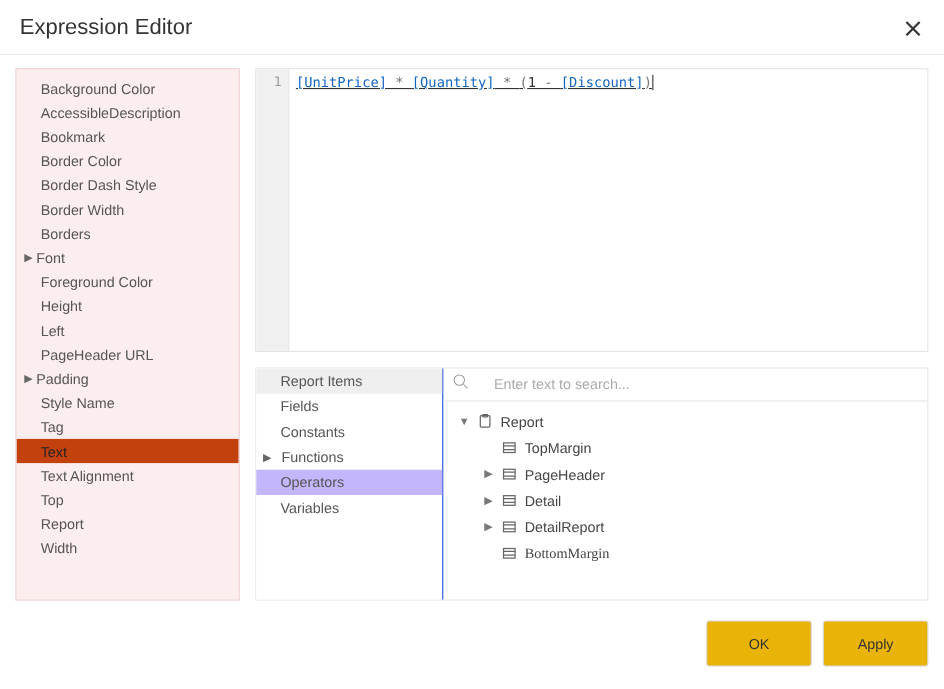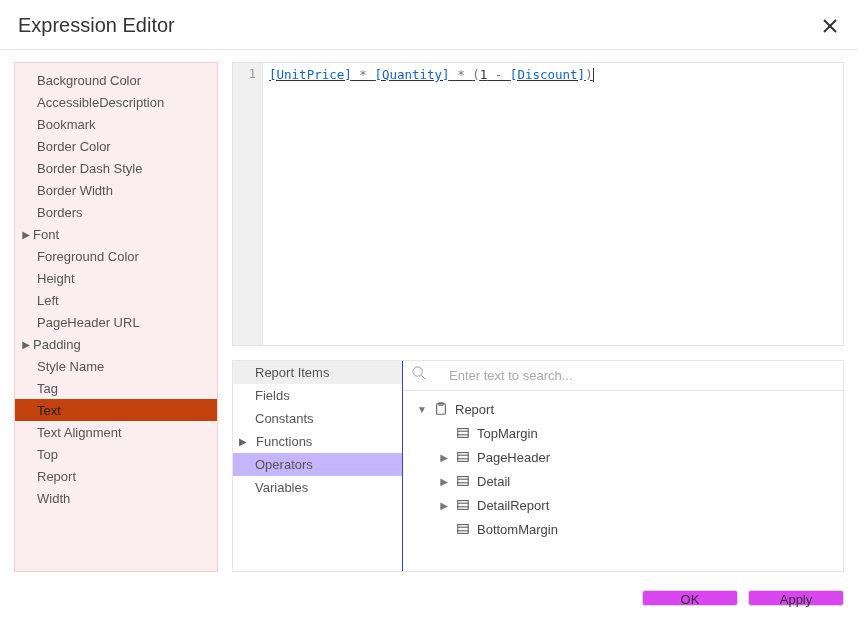--- a/index.html
+++ b/index.html
@@ -37,21 +37,21 @@
   .search-row { display:flex; border-bottom:1px solid #e6e6e6; padding:4px 8px; height:30px;gap:13px; }
   .search-row svg { width:15px; height:15px; stroke:#999; fill:none; margin-right:8px; }
   .search-row input { flex:1; border:none; outline:none; font-size:13px; color:#333; background:transparent; }
   .search-row input::placeholder { color:#aaa; }
   .tree { flex:1; overflow:auto; padding:6px 4px; }
   .tree-node { display:flex; align-items:center; padding:4px 6px; cursor:pointer; color:#444; min-height:24px; }
   .tree-node .toggle { width:14px; text-align:center; color:#777; font-size:10px; margin-right:4px; }
   .tree-node .icon-slot { width:16px; height:16px; margin-right:6px; display:flex; align-items:center; justify-content:center; }
   .tree-node .icon-slot svg { width:14px; height:14px; stroke:#666; fill:none; stroke-width:1.3; }
   .footer { display:flex; justify-content:flex-end; gap:10px; padding:10px 14px 20px 14px; }
-  .btn { width:96px; height:16px; border:1px solid #d6d6d6; background:#d946ef; border-radius:3px; cursor:pointer; font-size:13px; color:#333; }
+  .btn { width:96px; height:42px; border:1px solid #d6d6d6; background:#eab308; border-radius:3px; cursor:pointer; font-size:13px; color:#333; }
 </style>
 </head>
 <body>
 
 <div class="dialog">
   <div class="header">
     <h1>Expression Editor</h1>
     <div class="close-btn">
       <svg viewBox="0 0 16 16">
           <line x1="2" y1="2" x2="14" y2="14"></line>
@@ -216,21 +216,21 @@
                 <span class="toggle">▶</span>
                 <span class="icon-slot">
                   <svg viewBox="0 0 16 16">
                     <rect x="2" y="3" width="12" height="10"></rect>
                     <line x1="2" y1="6" x2="14" y2="6"></line>
                     <line x1="2" y1="10" x2="14" y2="10"></line>
                   </svg>
                 </span>
                 <span>DetailReport</span>
               </div>
-              <div class="tree-node" style="padding-left: 30px;">
+              <div class="tree-node" style="padding-left: 30px; font-family: Liberation Serif, serif;">
                 <span class="toggle"></span>
                 <span class="icon-slot">
                   <svg viewBox="0 0 16 16">
                     <rect x="2" y="3" width="12" height="10"></rect>
                     <line x1="2" y1="6" x2="14" y2="6"></line>
                     <line x1="2" y1="10" x2="14" y2="10"></line>
                   </svg>
                 </span>
                 <span>BottomMargin</span>
               </div>

